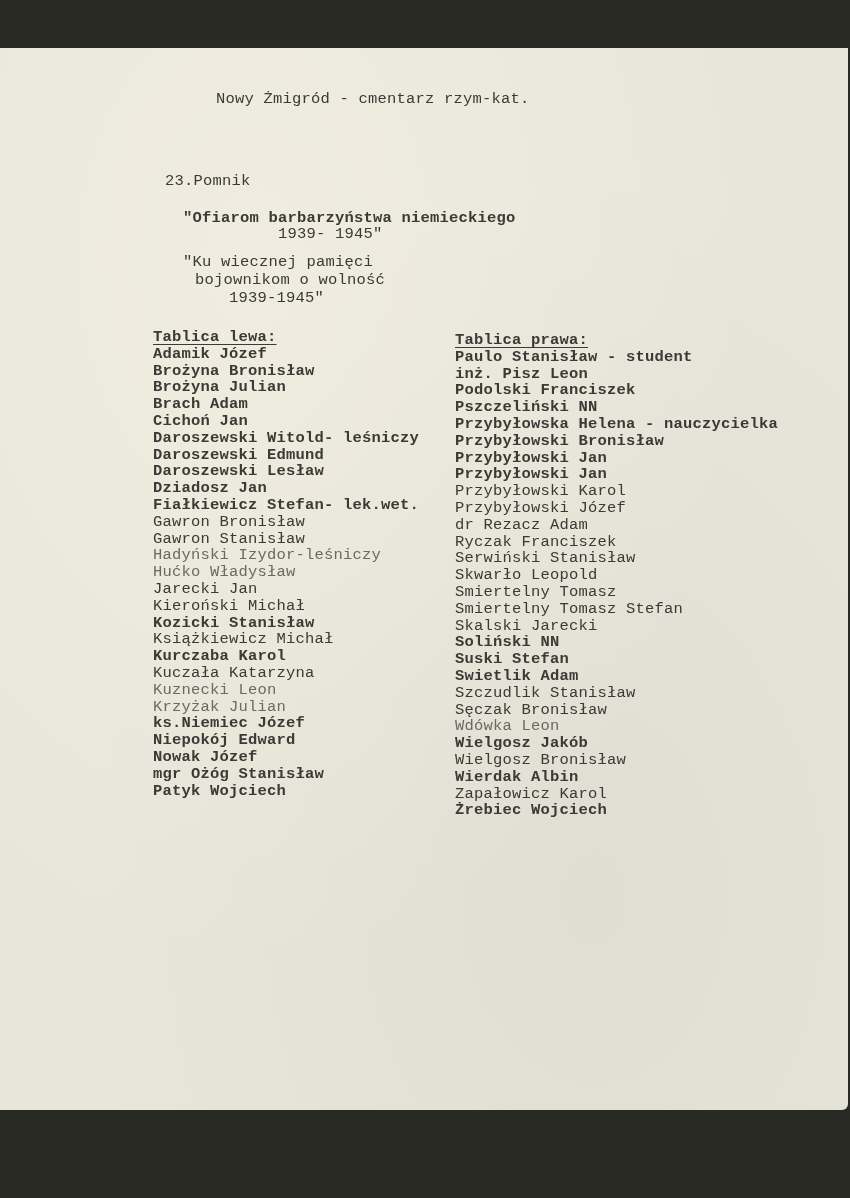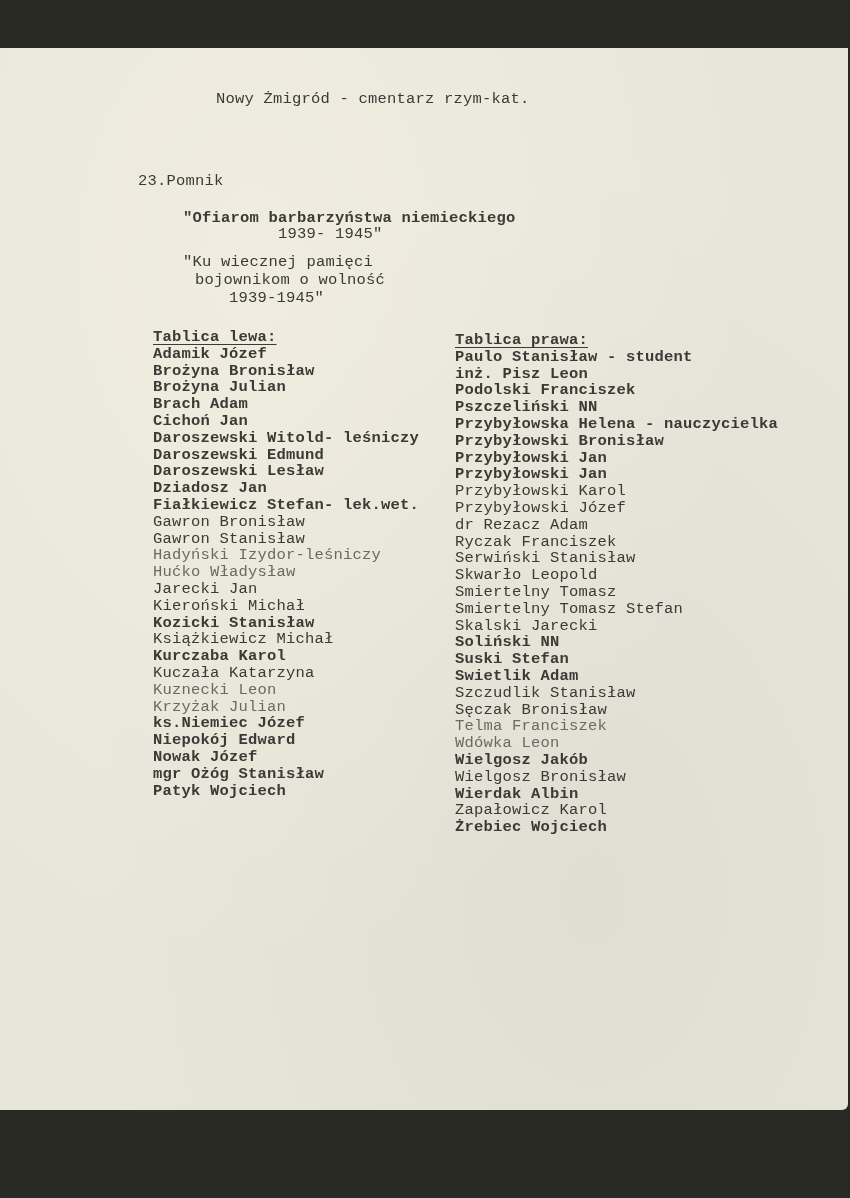--- a/index.html
+++ b/index.html
@@ -21,21 +21,21 @@
       font-family: "Liberation Mono", "DejaVu Sans Mono", monospace;
       color: #3a3a36;
       font-size: 15.5px;
       letter-spacing: 0.2px;
       white-space: pre;
       position: absolute;
       line-height: 16.8px;
     }
     .bold { font-weight: bold; }
     .header-title { left: 216px; top: 43px; }
-    .section-title { left: 138px; top: 125px; }
+    .section-title { left: 165px; top: 125px; }
     .inscr1 { left: 183px; top: 162px; }
     .inscr1b { left: 278px; top: 178px; }
     .inscr2 { left: 183px; top: 206px; }
     .inscr2b { left: 195px; top: 224px; }
     .inscr2c { left: 229px; top: 242px; }
     .col { position: absolute; }
     .col-left { left: 153px; top: 281px; }
     .col-right { left: 455px; top: 284px; }
     .col .tw { position: static; display: block; }
     .col-heading { text-decoration: underline; text-underline-offset: 3px; }
@@ -103,21 +103,20 @@
     <div class="tw">Serwiński Stanisław</div>
     <div class="tw">Skwarło Leopold</div>
     <div class="tw">Smiertelny Tomasz</div>
     <div class="tw">Smiertelny Tomasz Stefan</div>
     <div class="tw">Skalski Jarecki</div>
     <div class="tw bold">Soliński NN</div>
     <div class="tw bold">Suski Stefan</div>
     <div class="tw bold">Swietlik Adam</div>
     <div class="tw">Szczudlik Stanisław</div>
     <div class="tw">Sęczak Bronisław</div>
-    <div class="tw faint">Telma Franciszek</div>
     <div class="tw faint">Wdówka Leon</div>
     <div class="tw bold">Wielgosz Jakób</div>
     <div class="tw">Wielgosz Bronisław</div>
     <div class="tw bold">Wierdak Albin</div>
     <div class="tw">Zapałowicz Karol</div>
     <div class="tw bold">Żrebiec Wojciech</div>
   </div>
 </div>
 
 </body></html>

